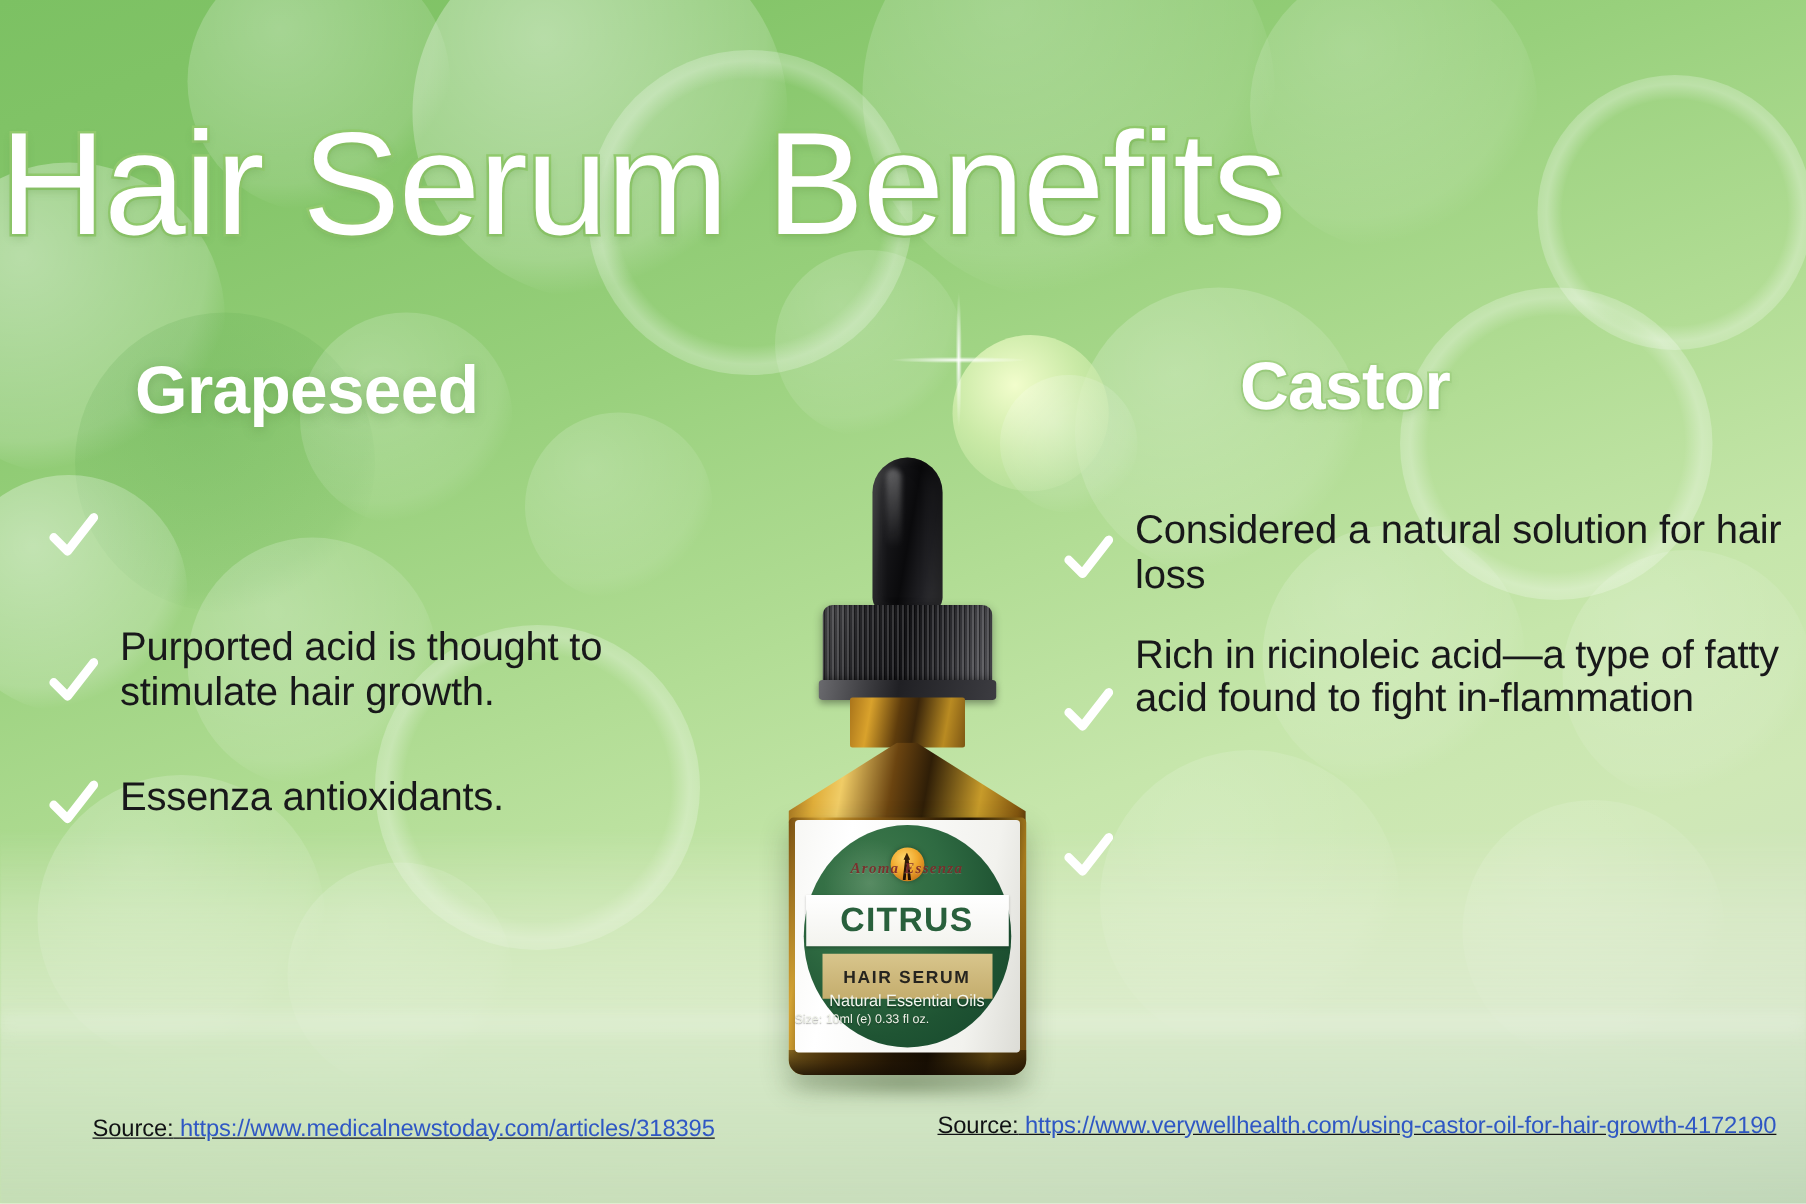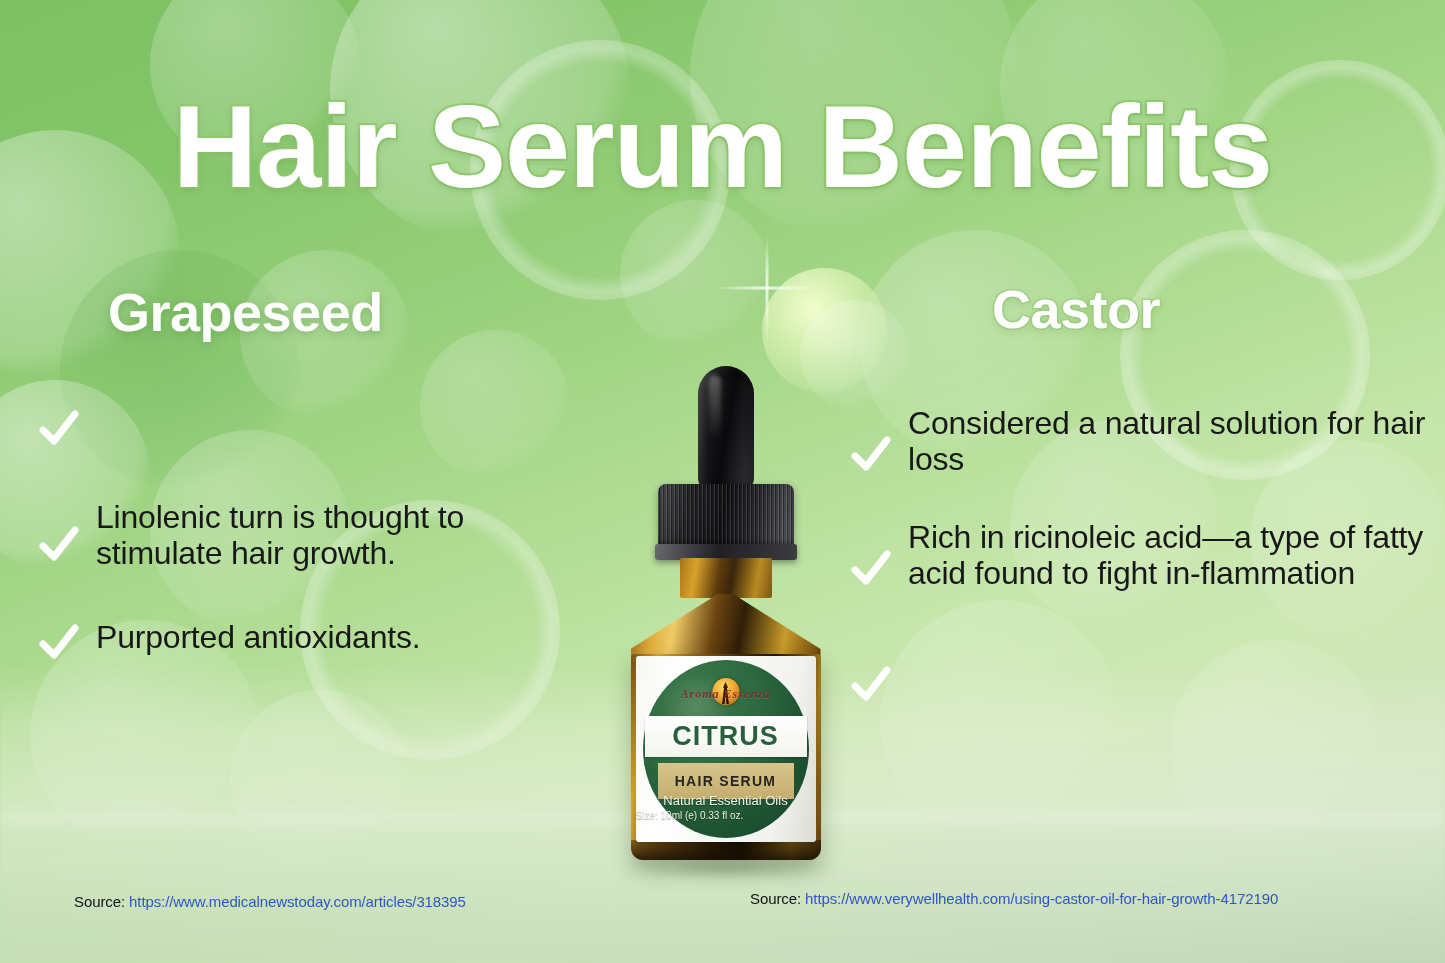--- a/index.html
+++ b/index.html
@@ -55,22 +55,21 @@
     content:"";position:absolute;left:50%;top:50%;
     background:radial-gradient(ellipse at center, rgba(255,255,255,.95), rgba(255,255,255,0) 70%);
     transform:translate(-50%,-50%);
   }
   .glint:before{width:110px;height:5px;}
   .glint:after{width:5px;height:110px;}
 
   
   .title{
     position:absolute;left:0;right:0;top:86px;
-    text-align:center;
-    font-size:117px;font-weight:700;letter-spacing:-1px;
+    font-size:117px;font-weight:400;letter-spacing:-1px;
     color:#ffffff;
     -webkit-text-stroke:4px #93cb6f;
     paint-order:stroke fill;
     text-shadow:0 3px 7px rgba(92,150,70,.30);
     line-height:1.05;
     white-space:nowrap;
   }
 
   .sub{
     position:absolute;
@@ -88,41 +87,41 @@
     text-shadow:0 3px 8px rgba(92,150,70,.26);
   }
 
   
   .col{position:absolute;}
   .col-left{left:36px;top:404px;width:560px;}
   .col-right{left:848px;top:404px;width:580px;}
 
   .bullet{display:flex;align-items:flex-start;gap:14px;}
   .col-left .bullet{margin-bottom:46px;}
-  .col-right .bullet{margin-bottom:26px;align-items:flex-end;}
+  .col-right .bullet{margin-bottom:26px;}
 
   .chk{flex:0 0 auto;width:46px;height:46px;margin-top:4px;}
   .chk svg{display:block;width:46px;height:46px;}
 
   .btxt{
     font-size:32px;font-weight:500;line-height:1.12;
     color:#18181a;letter-spacing:-.2px;
     padding-top:2px;
   }
   .col-left .bullet:nth-child(1) .chk{margin-top:2px;}
   .col-left .bullet:nth-child(2) .chk{margin-top:24px;}
   .col-left .bullet:nth-child(3) .chk{margin-top:2px;}
   .col-right .bullet:nth-child(1) .chk{margin-top:20px;}
   .col-right .bullet:nth-child(2) .chk{margin-top:42px;}
   .col-right .bullet:nth-child(3) .chk{margin-top:44px;}
 
   
   .source{
-    position:absolute;font-size:15px;font-weight:500;
-    color:#111214;white-space:nowrap;letter-spacing:-.1px;
+    position:absolute;font-size:19px;font-weight:500;
+    color:#111214;white-space:nowrap;letter-spacing:-.1px;text-decoration:underline;
   }
   .source .url{color:#2f57c4;font-weight:500;}
   .src-left{left:74px;top:893px;}
   .src-right{left:750px;top:890px;}
 
   
   .bottle{position:absolute;left:618px;top:366px;width:215px;height:500px;}
 
   
   .bulb{
@@ -321,29 +320,29 @@
             <path d="M7 24 L18 35 L39 8" fill="none" stroke="#ffffff" stroke-width="7" stroke-linecap="round" stroke-linejoin="round"></path>
           </svg>
       </span>
     </div>
     <div class="bullet">
       <span class="chk">
         <svg viewBox="0 0 46 46">
             <path d="M7 24 L18 35 L39 8" fill="none" stroke="#ffffff" stroke-width="7" stroke-linecap="round" stroke-linejoin="round"></path>
           </svg>
       </span>
-      <span class="btxt">Linolenic turn is thought to stimulate hair growth.</span>
-    </div>
-    <div class="bullet">
-      <span class="chk">
-        <svg viewBox="0 0 46 46">
-            <path d="M7 24 L18 35 L39 8" fill="none" stroke="#ffffff" stroke-width="7" stroke-linecap="round" stroke-linejoin="round"></path>
-          </svg>
-      </span>
-      <span class="btxt">Purported antioxidants.</span>
+      <span class="btxt">Purported acid is thought to stimulate hair growth.</span>
+    </div>
+    <div class="bullet">
+      <span class="chk">
+        <svg viewBox="0 0 46 46">
+            <path d="M7 24 L18 35 L39 8" fill="none" stroke="#ffffff" stroke-width="7" stroke-linecap="round" stroke-linejoin="round"></path>
+          </svg>
+      </span>
+      <span class="btxt">Essenza antioxidants.</span>
     </div>
   </div>
 
   <div class="col col-right">
     <div class="bullet">
       <span class="chk">
         <svg viewBox="0 0 46 46">
             <path d="M7 24 L18 35 L39 8" fill="none" stroke="#ffffff" stroke-width="7" stroke-linecap="round" stroke-linejoin="round"></path>
           </svg>
       </span>

